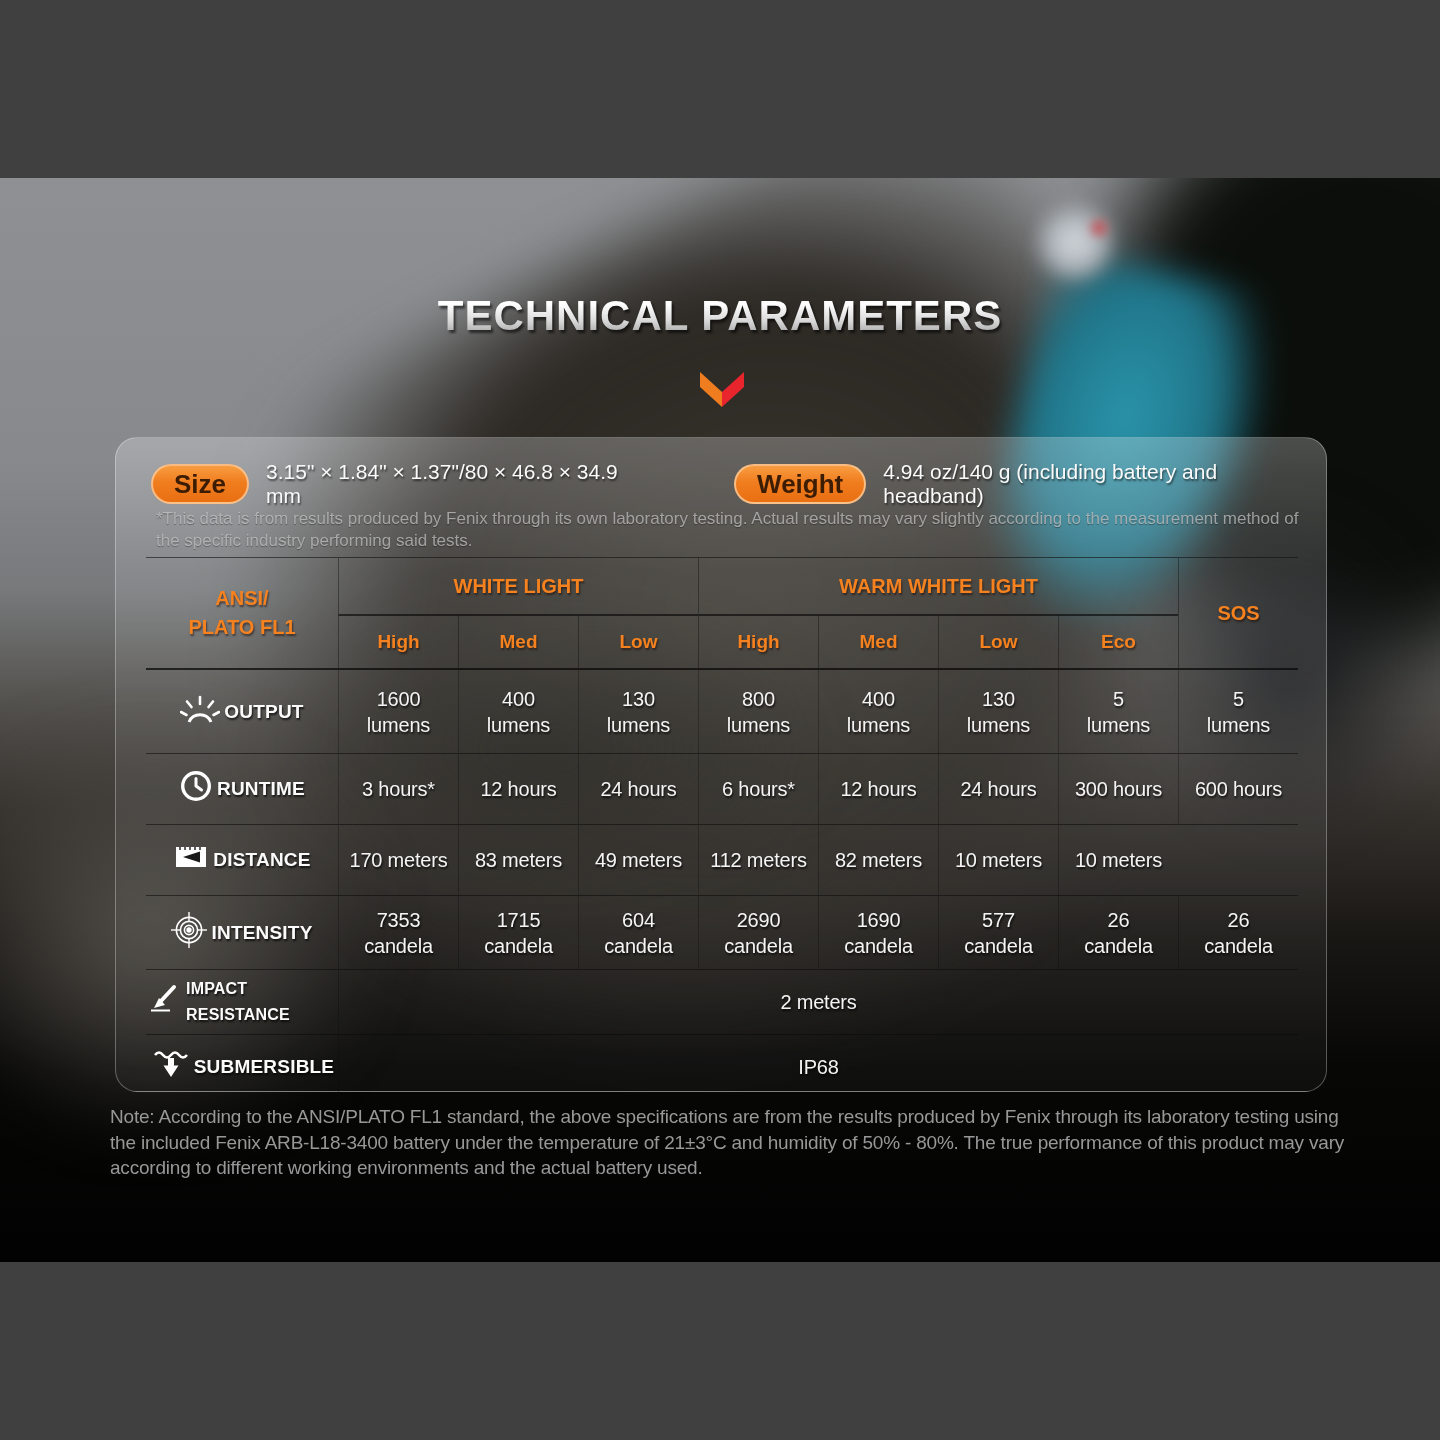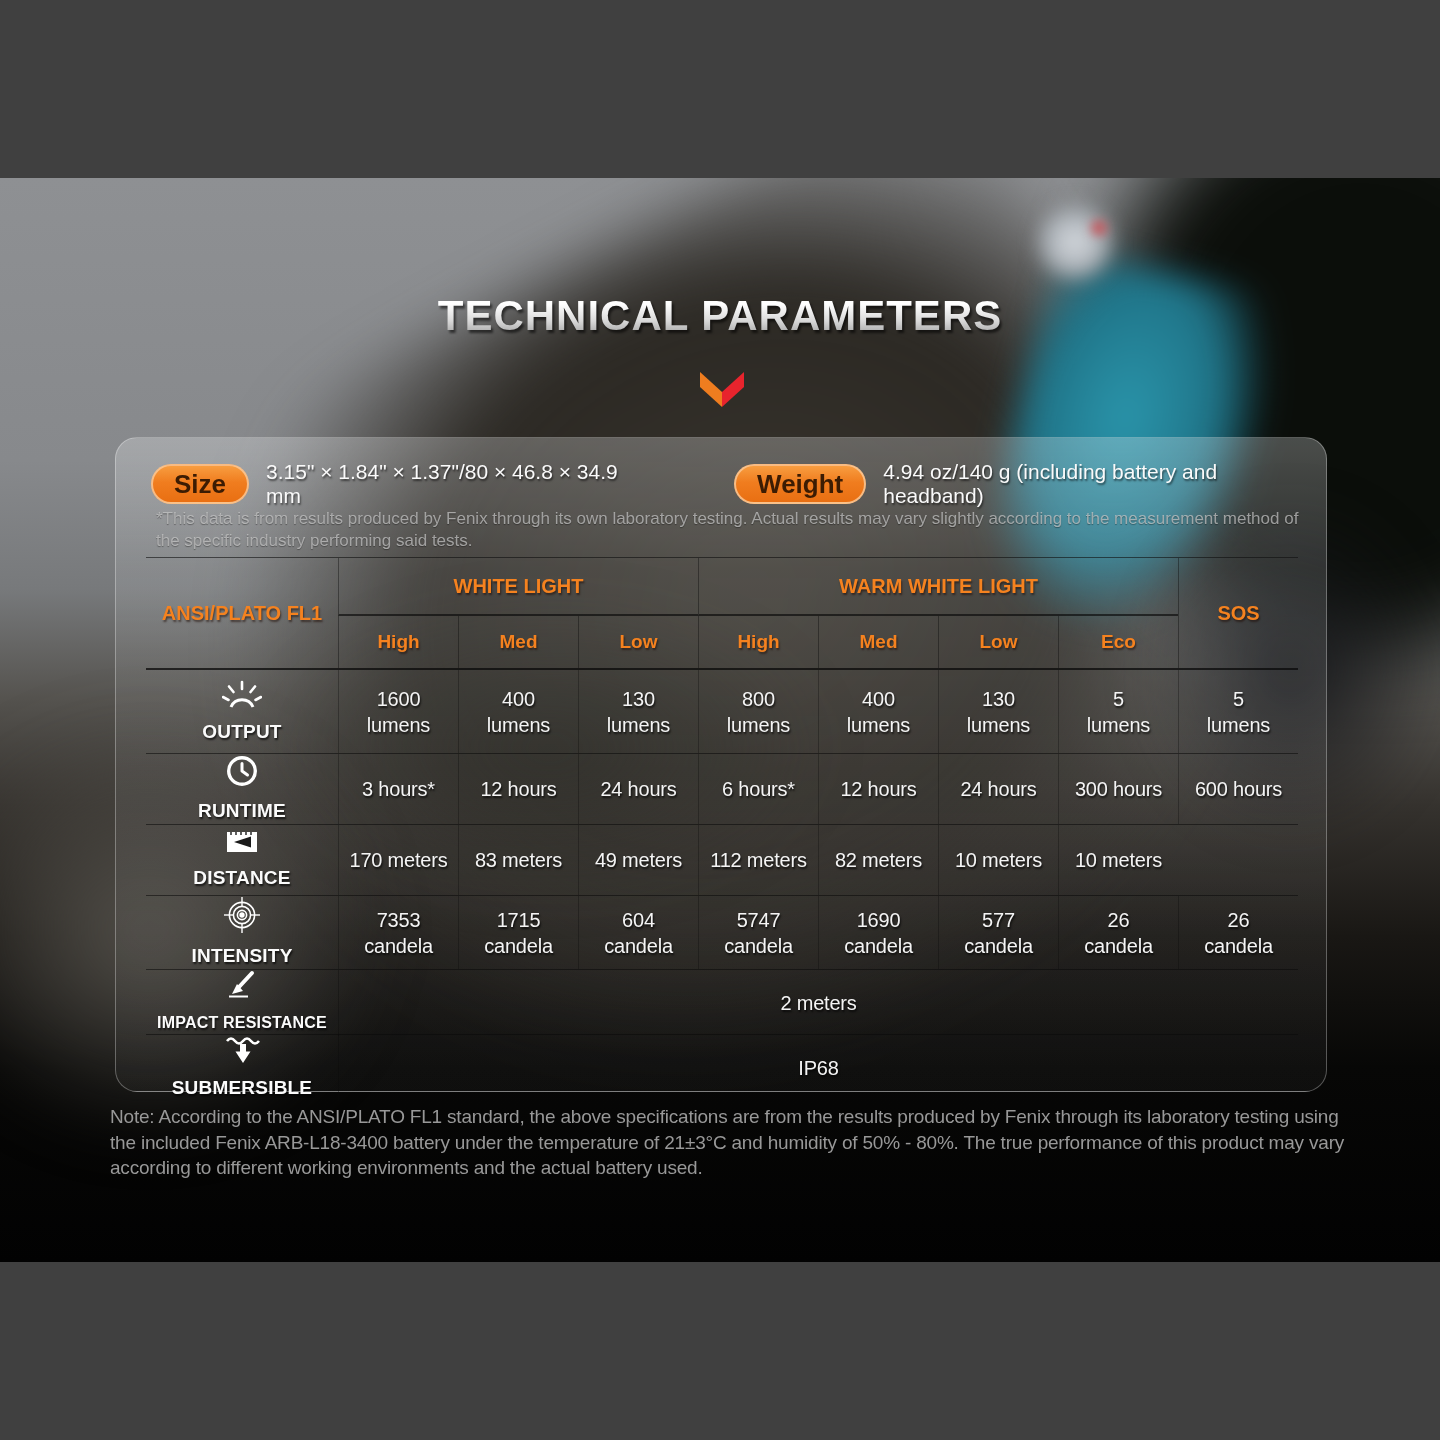--- a/index.html
+++ b/index.html
@@ -47,36 +47,36 @@
   .spec-val{color:#fafafa;font-size:21px;margin-left:17px;text-shadow:1px 2px 2px rgba(0,0,0,0.55);}
   .badge.weight{margin-left:100px;}
   .disclaimer{position:absolute;left:40px;top:70px;width:1145px;font-size:17px;line-height:21.5px;
     color:rgba(200,200,200,0.72);text-shadow:0 1px 1px rgba(0,0,0,0.35);}
 
   
   .spec-table{position:absolute;left:30px;top:119px;width:1152px;border-top:1px solid rgba(15,15,15,0.6);}
   .thead{display:grid;grid-template-columns:192px repeat(8,1fr);grid-template-rows:58px 52px;
     border-bottom:2px solid rgba(10,10,10,0.75);}
   .orange{color:#f5821f;font-weight:bold;text-shadow:1px 2px 2px rgba(30,10,0,0.55);}
-  .corner{grid-row:1/3;grid-column:1/2;display:flex;align-items:center;justify-content:center;
+  .corner{grid-row:1/3;grid-column:1/2;display:flex;flex-direction:column;align-items:center;justify-content:center;
     font-size:20px;line-height:29px;}
   .group-label{display:flex;align-items:center;justify-content:center;font-size:20px;
     border-left:1px solid rgba(10,10,10,0.4);border-bottom:2px solid rgba(10,10,10,0.65);}
   .sub-cell{grid-row:2/3;display:flex;align-items:center;justify-content:center;font-size:19px;
     border-left:1px solid rgba(10,10,10,0.4);}
   .sos-cell{grid-row:1/3;grid-column:9/10;display:flex;align-items:center;justify-content:center;font-size:20px;
     border-left:1px solid rgba(10,10,10,0.4);}
 
   .trow{display:grid;grid-template-columns:192px repeat(8,1fr);border-bottom:1px solid rgba(10,10,10,0.55);}
   .trow.merged{grid-template-columns:192px 1fr;}
   .trow:last-child{border-bottom:none;}
   .cell{display:flex;flex-direction:column;align-items:center;justify-content:center;
     color:#f4f4f4;font-size:20px;line-height:26px;letter-spacing:-0.2px;
     text-shadow:1px 2px 2px rgba(0,0,0,0.7);border-left:1px solid rgba(10,10,10,0.32);}
-  .label-cell{display:flex;flex-direction:column;align-items:center;justify-content:center;border-left:none;gap:4px;}
+  .label-cell{display:flex;flex-direction:row;align-items:center;justify-content:center;border-left:none;gap:4px;}
   .rlabel{font-weight:bold;font-size:19px;letter-spacing:0.2px;color:#fbfbfb;}
   .rlabel.small{font-size:16px;}
   .r-output{height:83px;} .r-runtime{height:70px;} .r-distance{height:70px;}
   .r-intensity{height:73px;} .r-impact{height:64px;} .r-submersible{height:63px;}
 
   
   .footnote{position:absolute;left:110px;top:1104px;width:1240px;color:#989898;
     font-size:19px;line-height:25.5px;letter-spacing:-0.2px;}
 </style>
 </head>
@@ -270,21 +270,21 @@
           </div>
           <div class="cell">
             <div>1715</div>
             <div>candela</div>
           </div>
           <div class="cell">
             <div>604</div>
             <div>candela</div>
           </div>
           <div class="cell">
-            <div>5747</div>
+            <div>2690</div>
             <div>candela</div>
           </div>
           <div class="cell">
             <div>1690</div>
             <div>candela</div>
           </div>
           <div class="cell">
             <div>577</div>
             <div>candela</div>
           </div>

